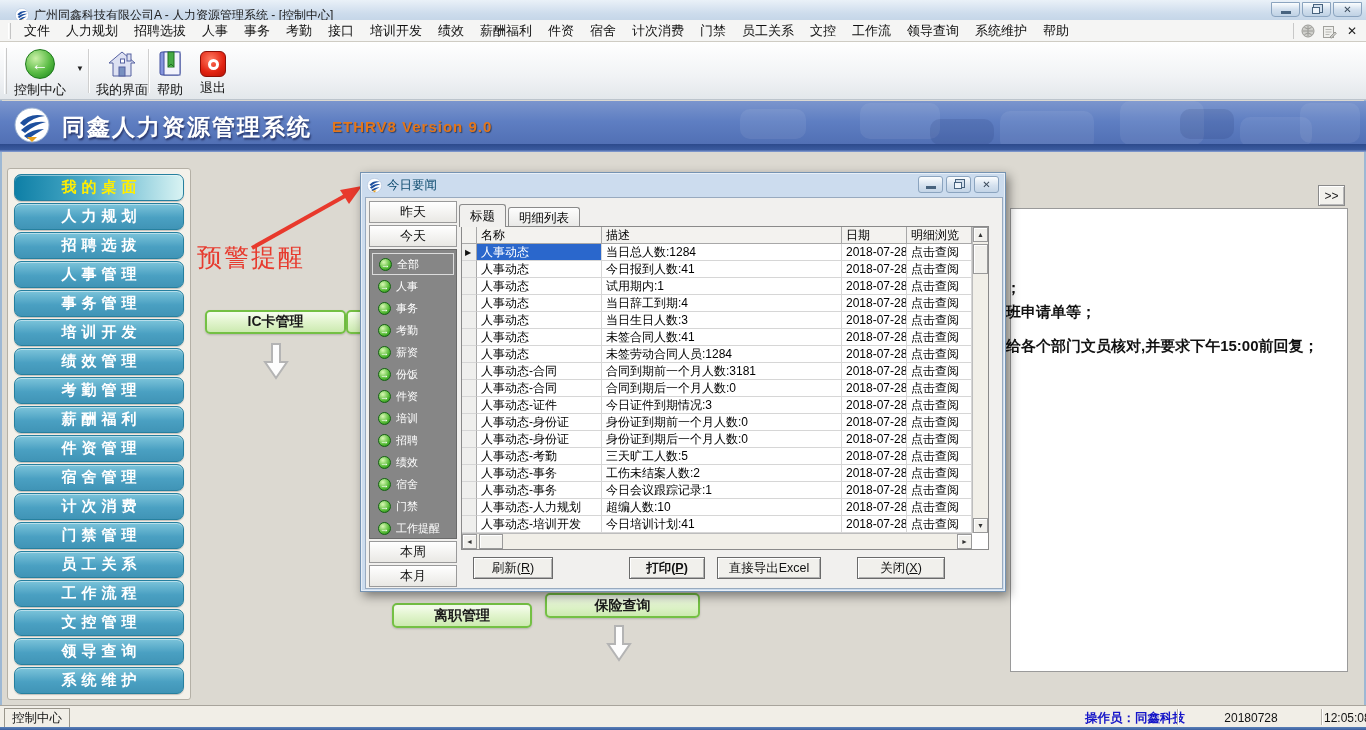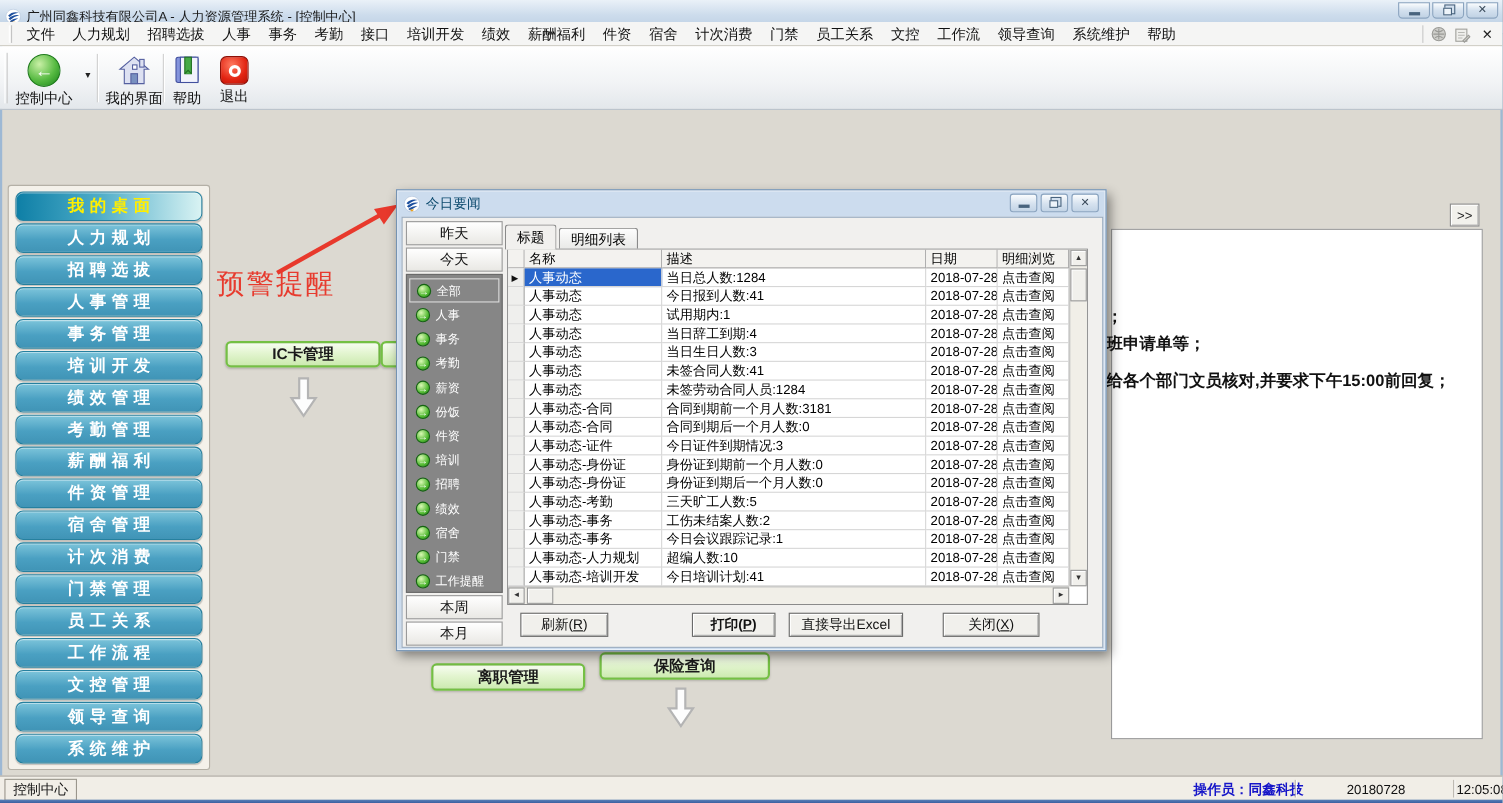--- a/index.html
+++ b/index.html
@@ -3,21 +3,21 @@
 <meta charset="utf-8">
 <style>
   * { margin:0; padding:0; box-sizing:border-box; }
   body { font-family:"Liberation Sans","DejaVu Sans",sans-serif; background:#888; }
   .app { position:relative; width:1366px; height:730px; overflow:hidden; background:#dcd9d1;
          box-shadow: inset 2px 0 0 #9db8d4, inset -2px 0 0 #9db8d4; }
 
   
   .titlebar { position:absolute; left:0; top:0; width:100%; height:31px;
     background:linear-gradient(180deg,#eaf1f8 0%,#cddcec 45%,#b9cde2 100%);
-    border-bottom:1px solid #93a9c0; display:flex; align-items:center; gap:5px; padding-left:5px; }
+    border-bottom:1px solid #93a9c0; display:flex; align-items:center; gap:5px; padding-left:15px; }
   .titlebar .logo-sm { width:14px; height:14px; }
   .titlebar .title { font-size:12px; color:#1a1a1a; }
   .win-btns { position:absolute; right:4px; top:2px; display:flex; gap:2px; }
   .win-btn { width:29px; height:15px; border:1px solid #8ba4bf; border-radius:0 0 4px 4px;
     background:linear-gradient(180deg,#fbfdfe,#d3e0ee 50%,#c0d2e4); display:flex; align-items:center; justify-content:center; }
   .glyph-min { width:10px; height:3px; background:#48637e; margin-top:5px; }
   .glyph-restore { width:8px; height:7px; border:1px solid #48637e; background:#eef4fa;
     box-shadow:2px -2px 0 0 #d3e0ee, 2px -2px 0 1px #48637e; margin-top:2px; margin-left:-2px;}
   .glyph-x { font-size:10px; font-weight:bold; color:#3a4a5a; line-height:1; }
 
@@ -269,20 +269,36 @@
       <span class="tb-label">帮助</span>
     </div>
     <div class="tb-btn" style="left:196px">
       <span class="power-btn" style="margin-top:2px">
           <span class="power-ring"></span>
         </span>
       <span class="tb-label">退出</span>
     </div>
   </div>
 
+  <div class="banner">
+    <div class="pat" style="left:740px;top:8px;width:66px;height:30px"></div>
+    <div class="pat" style="left:860px;top:2px;width:80px;height:36px"></div>
+    <div class="pat dark" style="left:930px;top:18px;width:64px;height:26px"></div>
+    <div class="pat" style="left:1000px;top:10px;width:94px;height:40px"></div>
+    <div class="pat" style="left:1120px;top:0;width:84px;height:44px"></div>
+    <div class="pat dark" style="left:1180px;top:8px;width:54px;height:30px"></div>
+    <div class="pat" style="left:1240px;top:16px;width:72px;height:30px"></div>
+    <div class="pat" style="left:1300px;top:2px;width:60px;height:40px"></div>
+    <svg class="banner-logo" viewBox="0 0 36 36">
+        <use href="#logo"></use>
+      </svg>
+    <span class="banner-title">同鑫人力资源管理系统</span>
+    <span class="banner-ver">ETHRV8 Version 9.0</span>
+    <div class="banner-strip"></div>
+  </div>
 
   <div class="sidebar">
     <div class="sb-list">
 
     <button class="sb-btn">我的桌面</button>
         <button class="sb-btn">人力规划</button>
         <button class="sb-btn">招聘选拔</button>
         <button class="sb-btn">人事管理</button>
         <button class="sb-btn">事务管理</button>
         <button class="sb-btn">培训开发</button>

